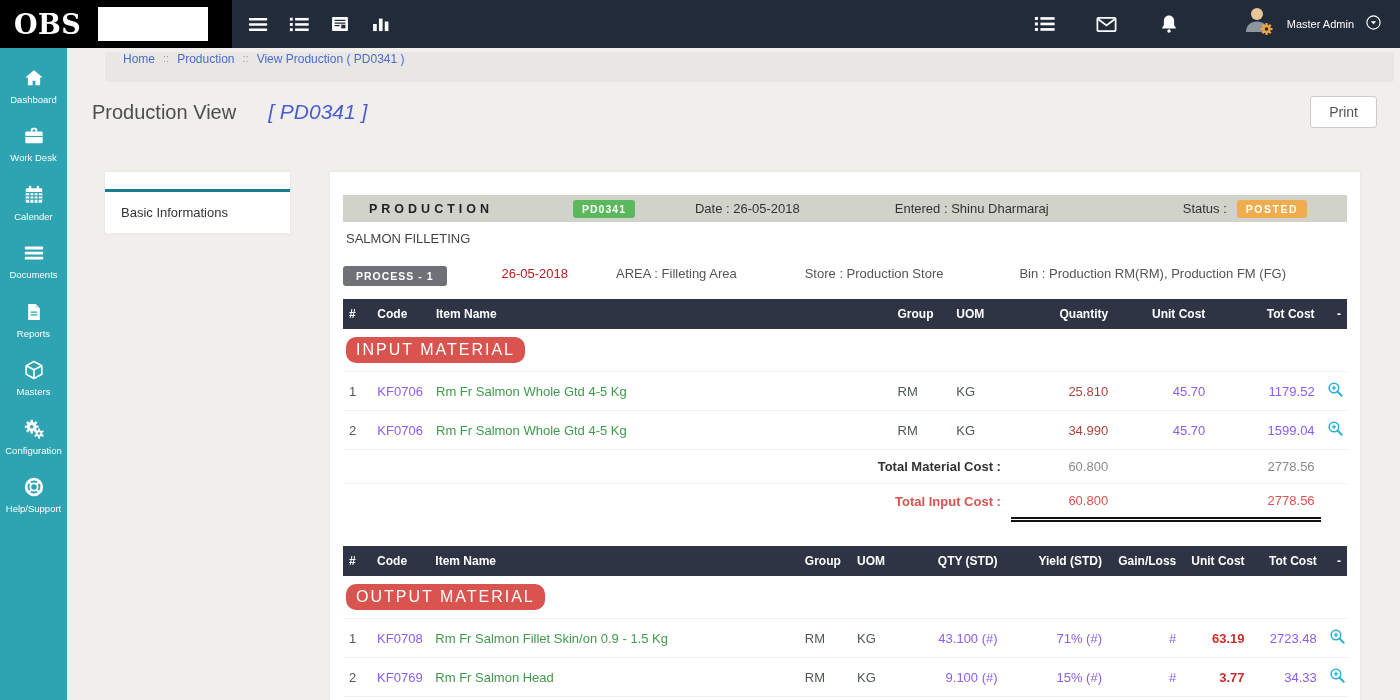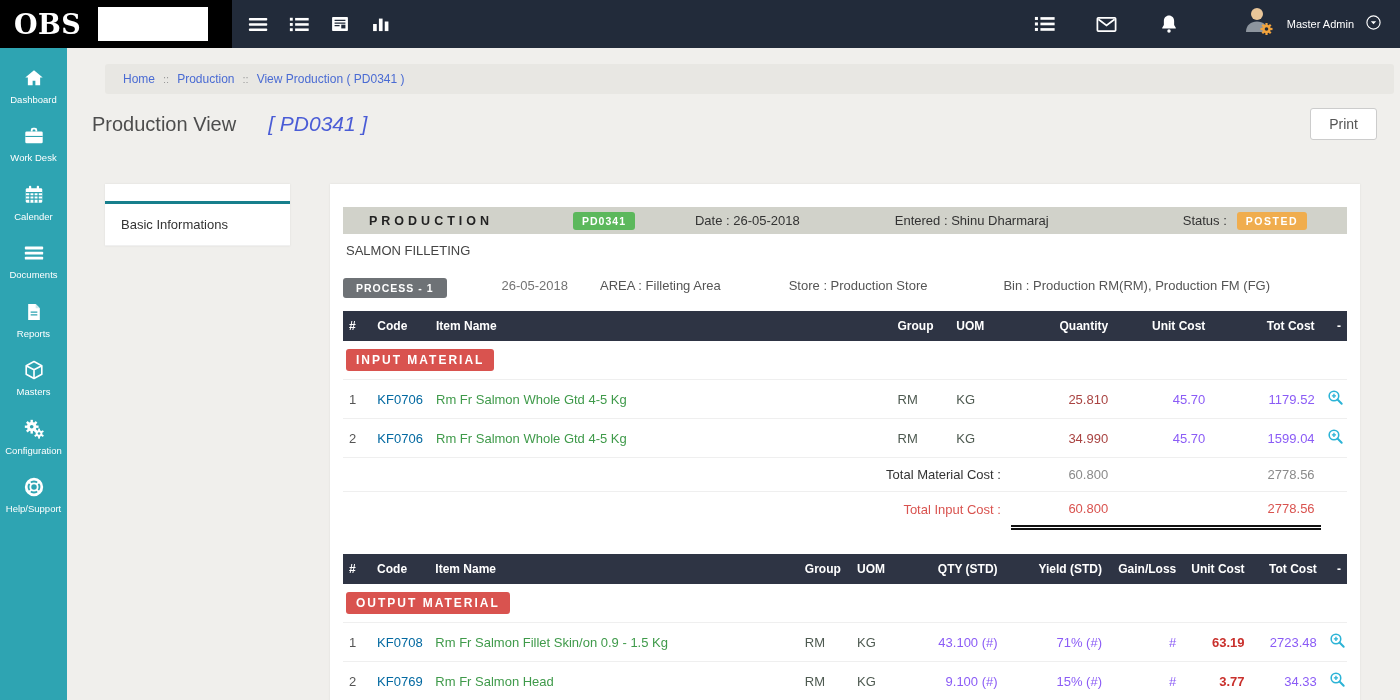--- a/index.html
+++ b/index.html
@@ -19,21 +19,21 @@
   .user-name{color:#fff;font-size:11px}
 
   
   .sidebar{position:fixed;top:48px;left:0;bottom:0;width:67px;background:#2ea4b2;padding-top:8px;z-index:10}
   .sb-item{display:flex;flex-direction:column;align-items:center;gap:5px;padding:10px 2px 9px;cursor:pointer;color:#fff}
   .sb-icon{height:24px;display:flex;align-items:center;justify-content:center}
   .sb-label{font-size:9.5px;text-align:center;line-height:1.1}
 
   
   .content{margin-left:67px;padding-top:48px}
-  .breadcrumb{margin:16px 6px 0 38px;height:30px;background:#e8e7e3;border-radius:3px;display:flex;align-items:center;padding:0 18px;font-size:12px}
+  .breadcrumb{margin:4px 6px 0 38px;height:30px;background:#e8e7e3;border-radius:3px;display:flex;align-items:flex-start;padding:0 18px;font-size:12px}
   .crumb{color:#4a6bd3;text-decoration:none;cursor:pointer}
   .crumb-sep{color:#9a9a9a;margin:0 8px;font-size:11px}
 
   .title-row{display:flex;align-items:center;margin:14px 23px 0 25px}
   .page-title{font-size:20px;color:#4d4d4d;font-weight:400}
   .doc-ref{margin-left:32px;font-size:21px;color:#4a5cd6;font-style:italic}
   .print-btn{margin-left:auto;background:#fff;border:1px solid #ccc;border-radius:3px;padding:7px 18px;font-size:14px;color:#555;cursor:pointer}
 
   .body-row{display:flex;align-items:flex-start;margin:44px 40px 0 38px}
   .tabs-card{width:185px;background:#fff;padding-top:17px;box-shadow:0 0 2px rgba(0,0,0,.08)}
@@ -49,42 +49,42 @@
   .badge.green{background:#5cb85c;margin-left:80px}
   .prod-date{margin-left:60px}
   .prod-entered{margin-left:95px}
   .prod-status{margin-left:auto;margin-right:40px;display:flex;align-items:center;gap:10px}
   .badge.orange{background:#f0ad4e;letter-spacing:1.5px}
 
   .prod-name{margin:9px 0 0 3px;font-size:13px;color:#444}
 
   .process-row{display:flex;align-items:flex-start;margin-top:20px;font-size:13px;color:#555}
   .badge.gray{background:#6e7276;padding:4px 13px;letter-spacing:1px}
-  .proc-date{margin-left:55px;color:#737373}
-  .proc-area{margin-left:32px}
+  .proc-date{margin-left:55px;color:#b91c1c}
+  .proc-area{margin-left:48px}
   .proc-store{margin-left:68px}
   .proc-bin{margin-left:76px}
 
   
   table{width:100%;border-collapse:collapse;table-layout:fixed;margin-top:13px;font-size:13px}
   #output-table{margin-top:24px}
   th{background:#2e3444;color:#fff;font-weight:600;font-size:12px;padding:8px 6px;text-align:left;white-space:nowrap;overflow:hidden}
   th.num,td.num{text-align:right}
   td{padding:9px 6px;border-bottom:1px solid #efefef;white-space:nowrap;overflow:hidden}
   .section-row td{padding:8px 3px}
-  .sec-badge{background:#d9534f;color:#fff;font-size:12px;font-weight:bold;letter-spacing:2px;padding:4px 10px;border-radius:3px;display:inline-block}
+  .sec-badge{background:#d9534f;color:#fff;font-size:16px;font-weight:normal;letter-spacing:2px;padding:4px 10px;border-radius:10px;display:inline-block}
   .c-num{color:#555}
-  .c-code{color:#0369a1;cursor:pointer}
+  .c-code{color:#8b5cf6;cursor:pointer}
   .c-item{color:#3f9a4a}
   .c-group{color:#4e5a51}
   .c-qty{color:#a94442}
   .c-red{color:#8b5cf6}
   .c-unitbold{color:#c9302c;font-weight:bold}
   .c-zoom{text-align:right;cursor:pointer;padding-right:4px}
-  .t-label{text-align:right;font-weight:normal;color:#333;padding-right:10px}
+  .t-label{text-align:right;font-weight:bold;color:#333;padding-right:10px}
   .total-row .t-val{color:#8a8a8a}
   .total-row.red .t-label{color:#d9534f}
   .total-row.red .t-val{color:#d9534f}
   .total-row.red td{border-bottom:none}
   td.dbl{border-bottom:5px double #111 !important}
 </style>
 </head>
 <body>
 
 <div class="navbar">

